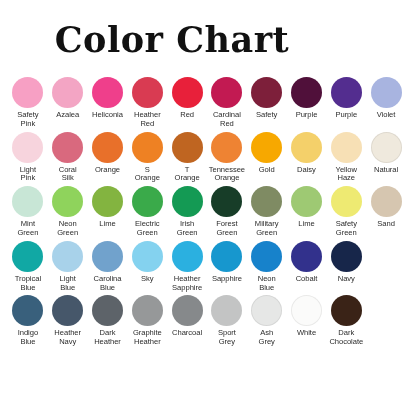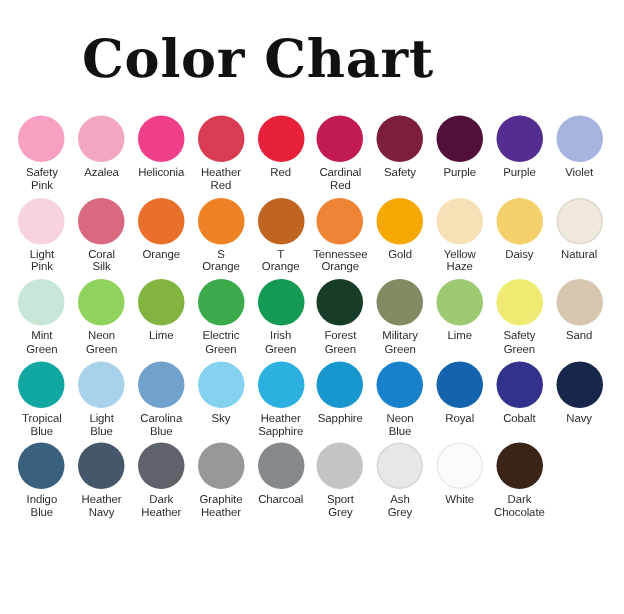--- a/index.html
+++ b/index.html
@@ -156,29 +156,29 @@
         <div class="swatch-cell">
           <span class="swatch-dot" style="background: rgb(238, 131, 51);"></span>
           <span class="swatch-label">Tennessee
 Orange</span>
         </div>
         <div class="swatch-cell">
           <span class="swatch-dot" style="background: rgb(247, 168, 0);"></span>
           <span class="swatch-label">Gold</span>
         </div>
         <div class="swatch-cell">
+          <span class="swatch-dot" style="background: rgb(244, 208, 106);"></span>
+          <span class="swatch-label">Daisy</span>
+        </div>
+        <div class="swatch-cell">
           <span class="swatch-dot" style="background: rgb(247, 224, 181);"></span>
           <span class="swatch-label">Yellow
 Haze</span>
         </div>
         <div class="swatch-cell">
-          <span class="swatch-dot" style="background: rgb(244, 208, 106);"></span>
-          <span class="swatch-label">Daisy</span>
-        </div>
-        <div class="swatch-cell">
           <span class="swatch-dot has-outline" style="background: rgb(239, 233, 221);"></span>
           <span class="swatch-label">Natural</span>
         </div>
       </div>
       <div class="swatch-row">
         <div class="swatch-cell">
           <span class="swatch-dot" style="background: rgb(200, 230, 214);"></span>
           <span class="swatch-label">Mint
 Green</span>
         </div>
@@ -253,24 +253,20 @@
         <div class="swatch-cell">
           <span class="swatch-dot" style="background: rgb(23, 151, 206);"></span>
           <span class="swatch-label">Sapphire</span>
         </div>
         <div class="swatch-cell">
           <span class="swatch-dot" style="background: rgb(23, 130, 203);"></span>
           <span class="swatch-label">Neon
 Blue</span>
         </div>
         <div class="swatch-cell">
-          <span class="swatch-dot" style="background: rgb(20, 99, 173);"></span>
-          <span class="swatch-label">Royal</span>
-        </div>
-        <div class="swatch-cell">
           <span class="swatch-dot" style="background: rgb(50, 49, 140);"></span>
           <span class="swatch-label">Cobalt</span>
         </div>
         <div class="swatch-cell">
           <span class="swatch-dot" style="background: rgb(23, 38, 74);"></span>
           <span class="swatch-label">Navy</span>
         </div>
       </div>
       <div class="swatch-row">
         <div class="swatch-cell">

